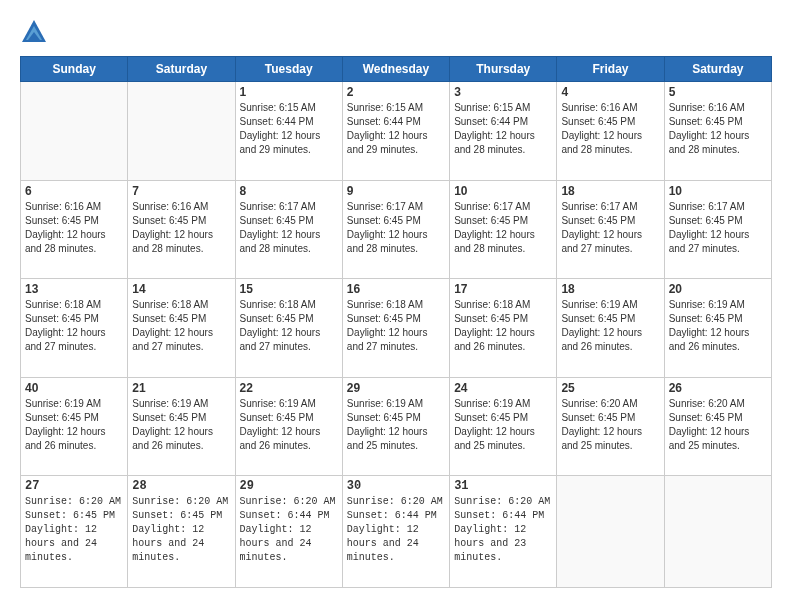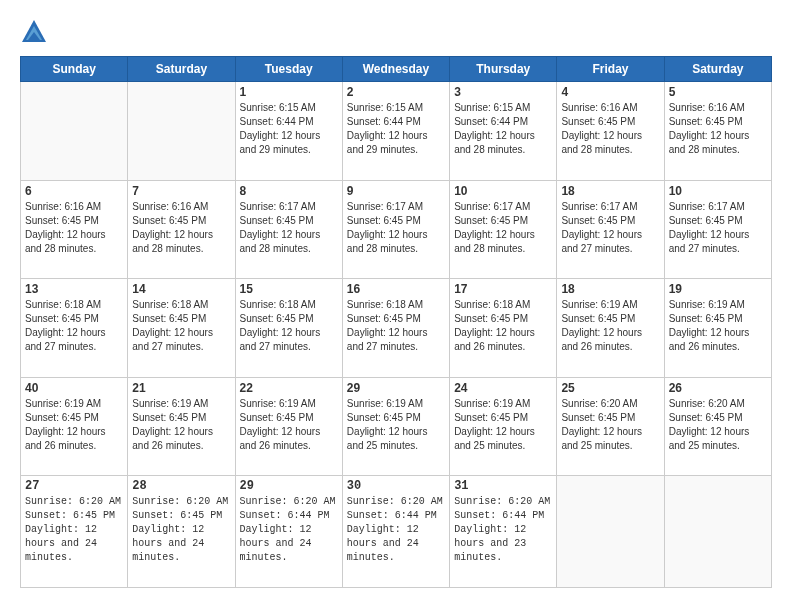--- a/index.html
+++ b/index.html
@@ -248,21 +248,21 @@
 Sunset: 6:45 PM
 Daylight: 12 hours and 26 minutes.</div>
           </td>
           <td>
             <span class="day-number">18</span>
             <div class="day-info" style="white-space: pre-line;">Sunrise: 6:19 AM
 Sunset: 6:45 PM
 Daylight: 12 hours and 26 minutes.</div>
           </td>
           <td>
-            <span class="day-number">19</span>
+            <span class="day-number">20</span>
             <div class="day-info" style="white-space: pre-line;">Sunrise: 6:19 AM
 Sunset: 6:45 PM
 Daylight: 12 hours and 26 minutes.</div>
           </td>
         </tr>
         <tr>
           <td>
             <span class="day-number">40</span>
             <div class="day-info" style="white-space: pre-line;">Sunrise: 6:19 AM
 Sunset: 6:45 PM

